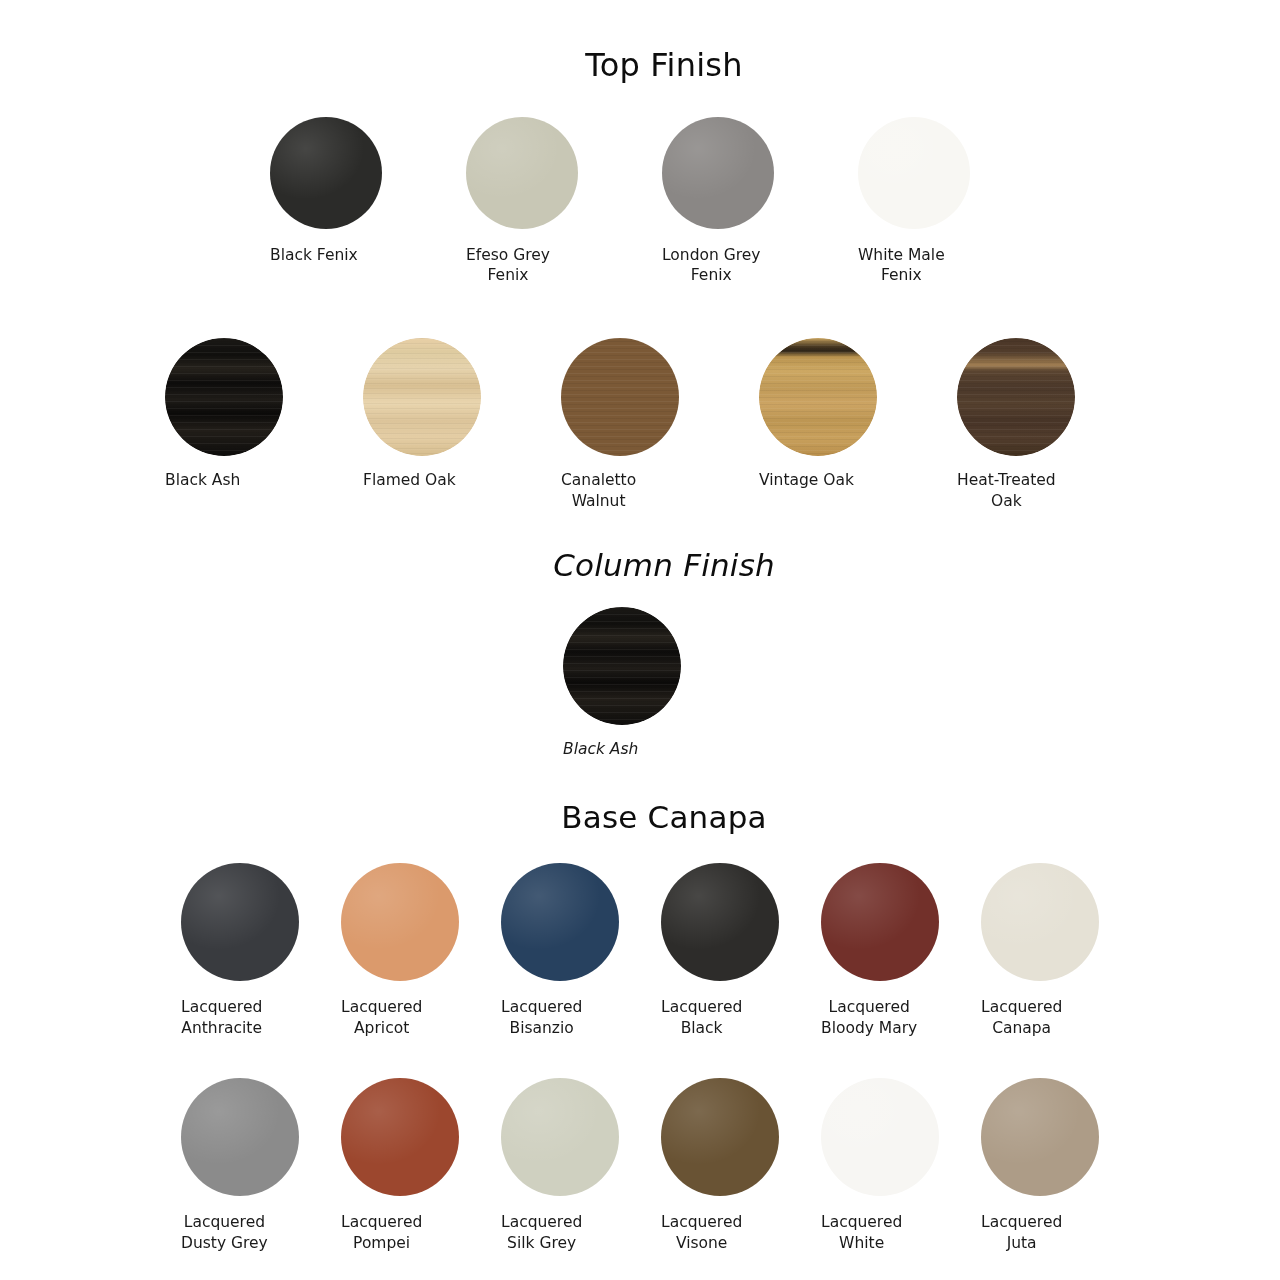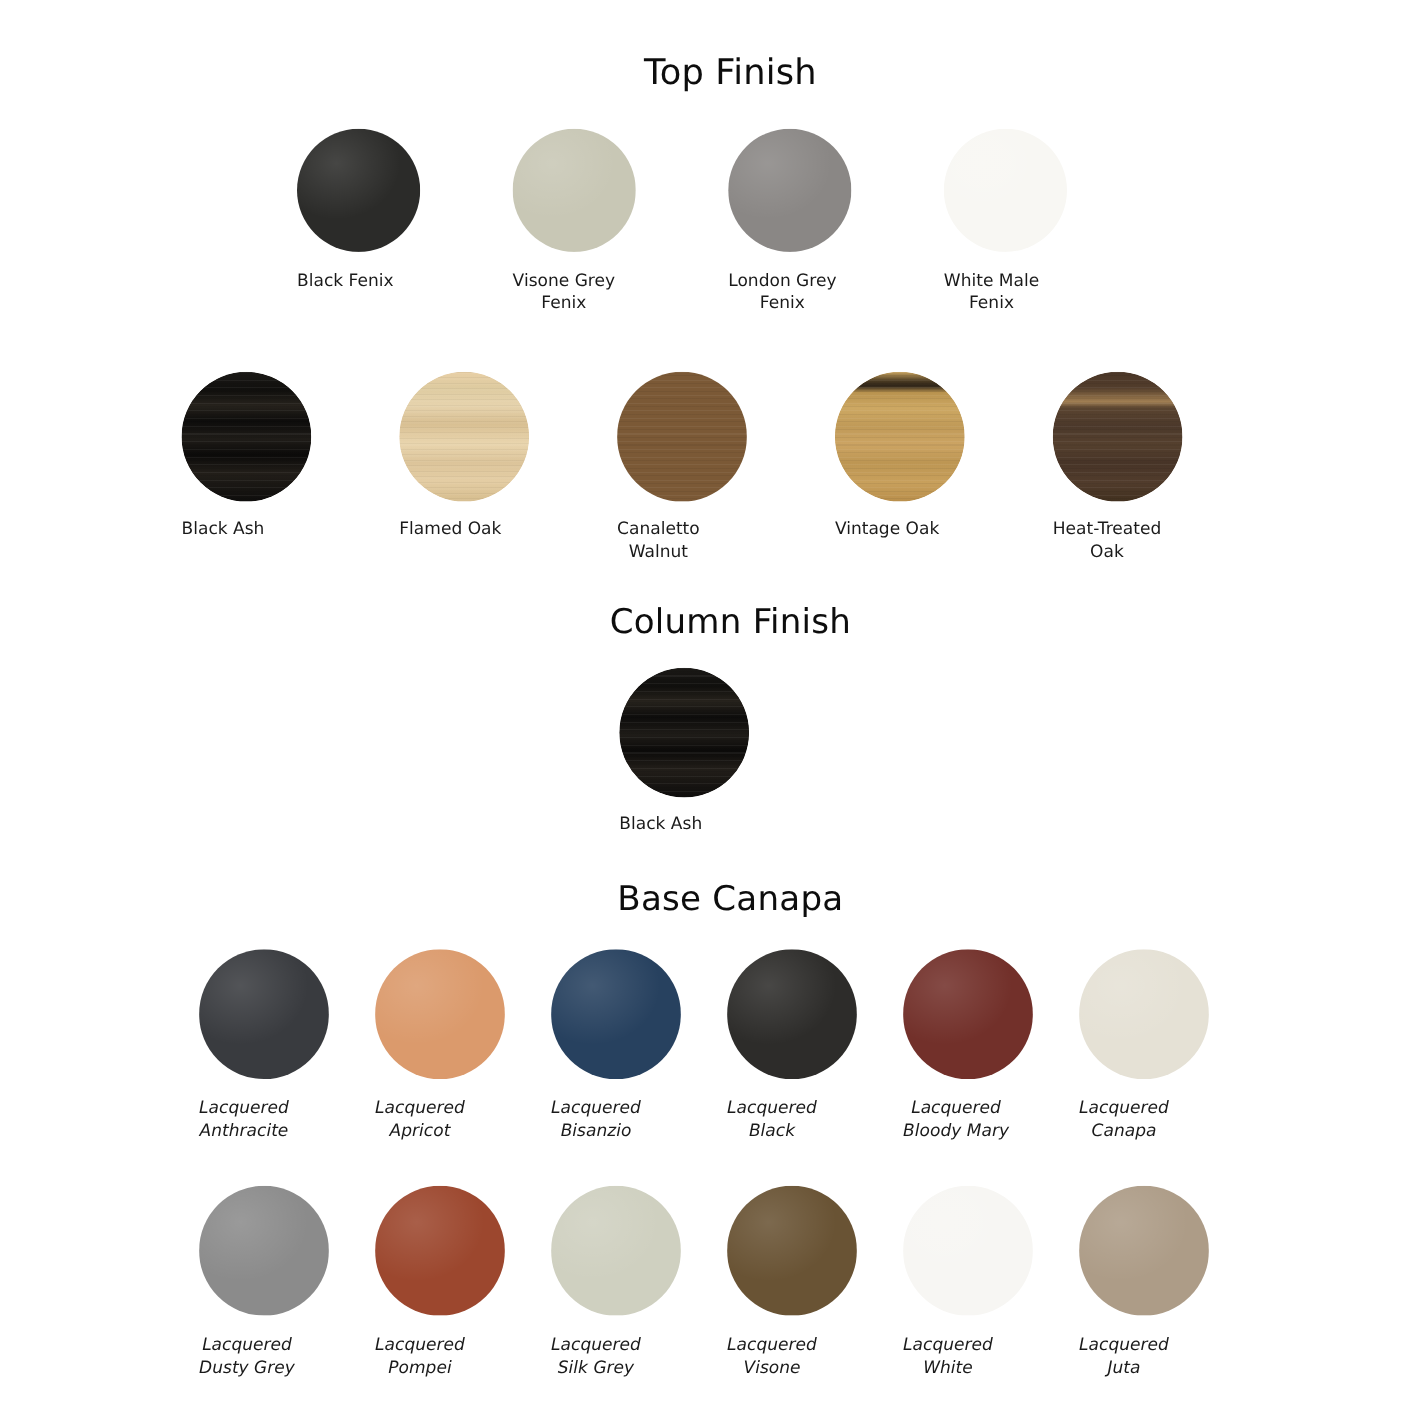--- a/index.html
+++ b/index.html
@@ -72,30 +72,30 @@
   #sec-top .swatch-cell { width: 152px; }
   #sec-top .swatch-label { margin-top: 16px; }
 
   #sec-wood { padding-top: 22px; }
   #sec-wood .section-title { font-size: 31px; }
   #sec-wood .swatch-row { margin-top: 30px; gap: 40px; }
   #sec-wood .swatch-disc { width: 118px; height: 118px; }
   #sec-wood .swatch-cell { width: 158px; }
   #sec-wood .swatch-label { margin-top: 14px; }
 
-  #sec-column { padding-top: 12px; }
+  #sec-column { padding-top: 12px; font-style: italic; }
   #sec-column .section-title { font-size: 31px; }
   #sec-column .swatch-row { margin-top: 26px; gap: 36px; }
   #sec-column .swatch-disc { width: 118px; height: 118px; }
   #sec-column .swatch-cell { width: 154px; }
   #sec-column .swatch-label { margin-top: 14px; }
 
   #sec-base { padding-top: 16px; }
   #sec-base .section-title { font-size: 31px; }
-  #sec-base .swatch-row { margin-top: 30px; gap: 42px; font-style: italic; }
+  #sec-base .swatch-row { margin-top: 30px; gap: 42px; }
   #sec-base .swatch-row + .swatch-row { margin-top: 40px; }
   #sec-base .swatch-disc { width: 118px; height: 118px; }
   #sec-base .swatch-cell { width: 118px; }
   #sec-base .swatch-label { margin-top: 16px; }
 
   
   .grain {
     position: absolute;
     inset: 0;
   }
@@ -141,21 +141,21 @@
         <div class="swatch-cell">
           <div class="swatch-disc" style="background-color: rgb(43, 43, 41);">
             <span class="sheen"></span>
           </div>
           <div class="swatch-label">Black Fenix</div>
         </div>
         <div class="swatch-cell">
           <div class="swatch-disc" style="background-color: rgb(200, 199, 181);">
             <span class="sheen"></span>
           </div>
-          <div class="swatch-label">Visone Grey
+          <div class="swatch-label">Efeso Grey
 Fenix</div>
         </div>
         <div class="swatch-cell">
           <div class="swatch-disc" style="background-color: rgb(138, 135, 133);">
             <span class="sheen"></span>
           </div>
           <div class="swatch-label">London Grey
 Fenix</div>
         </div>
         <div class="swatch-cell">

